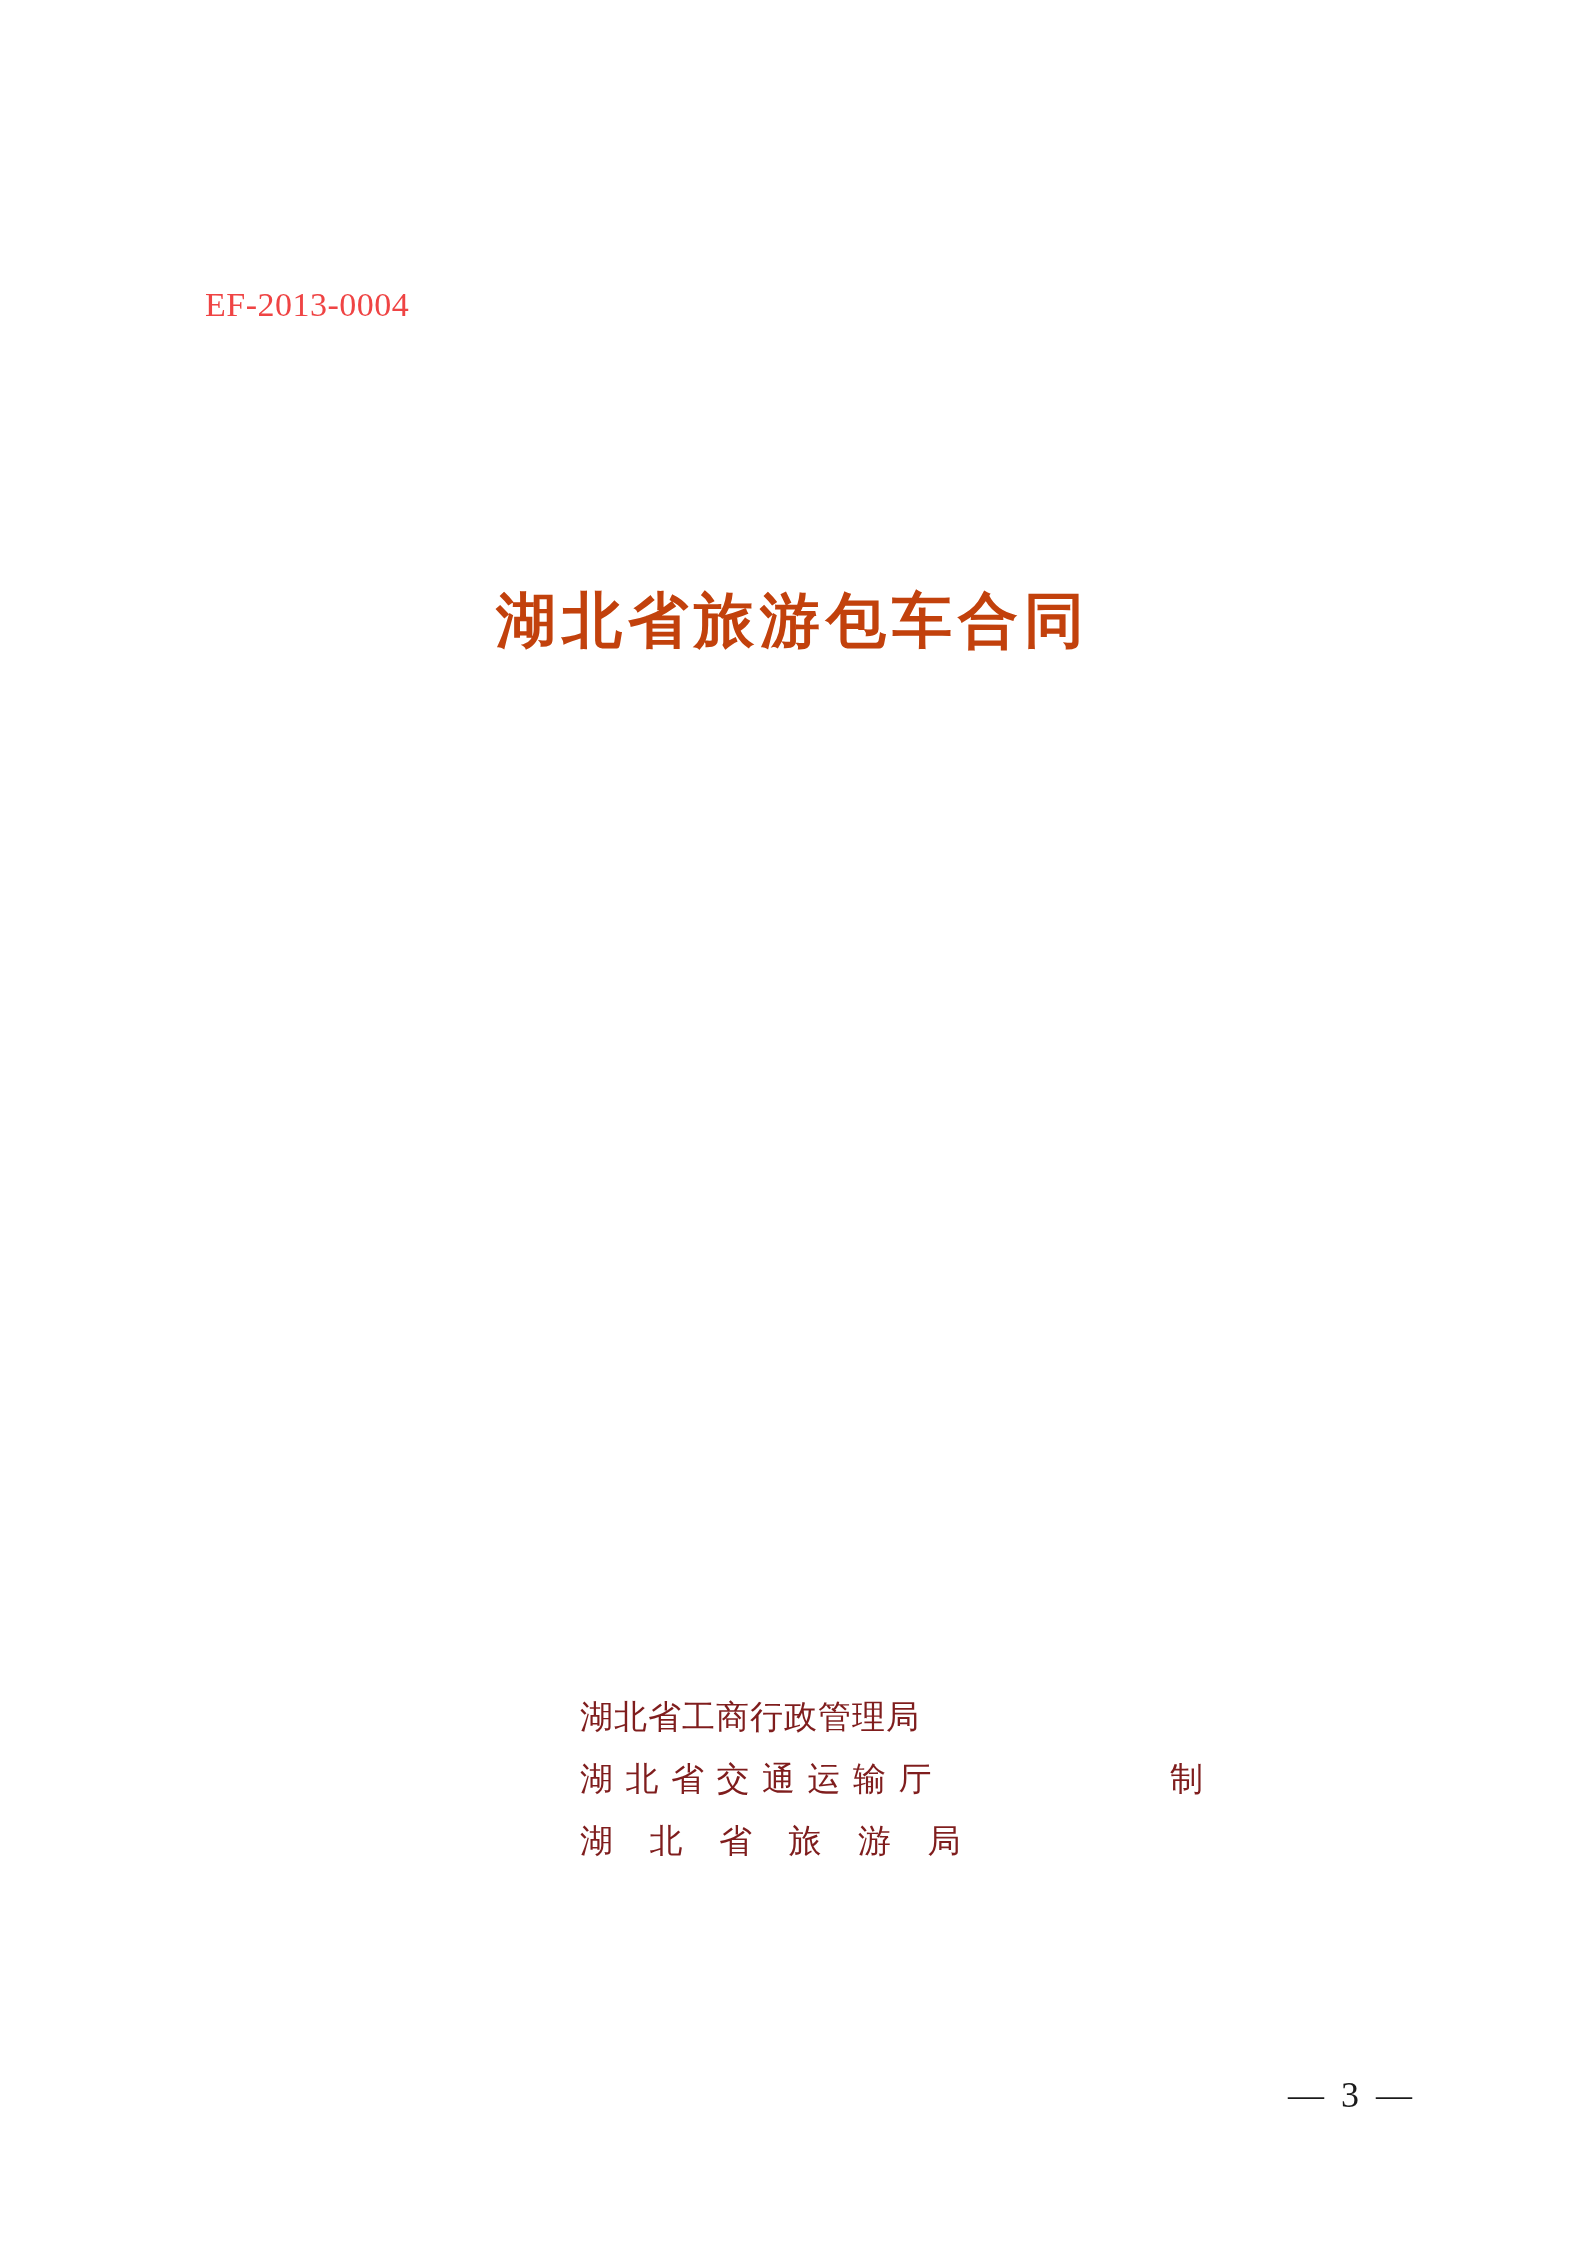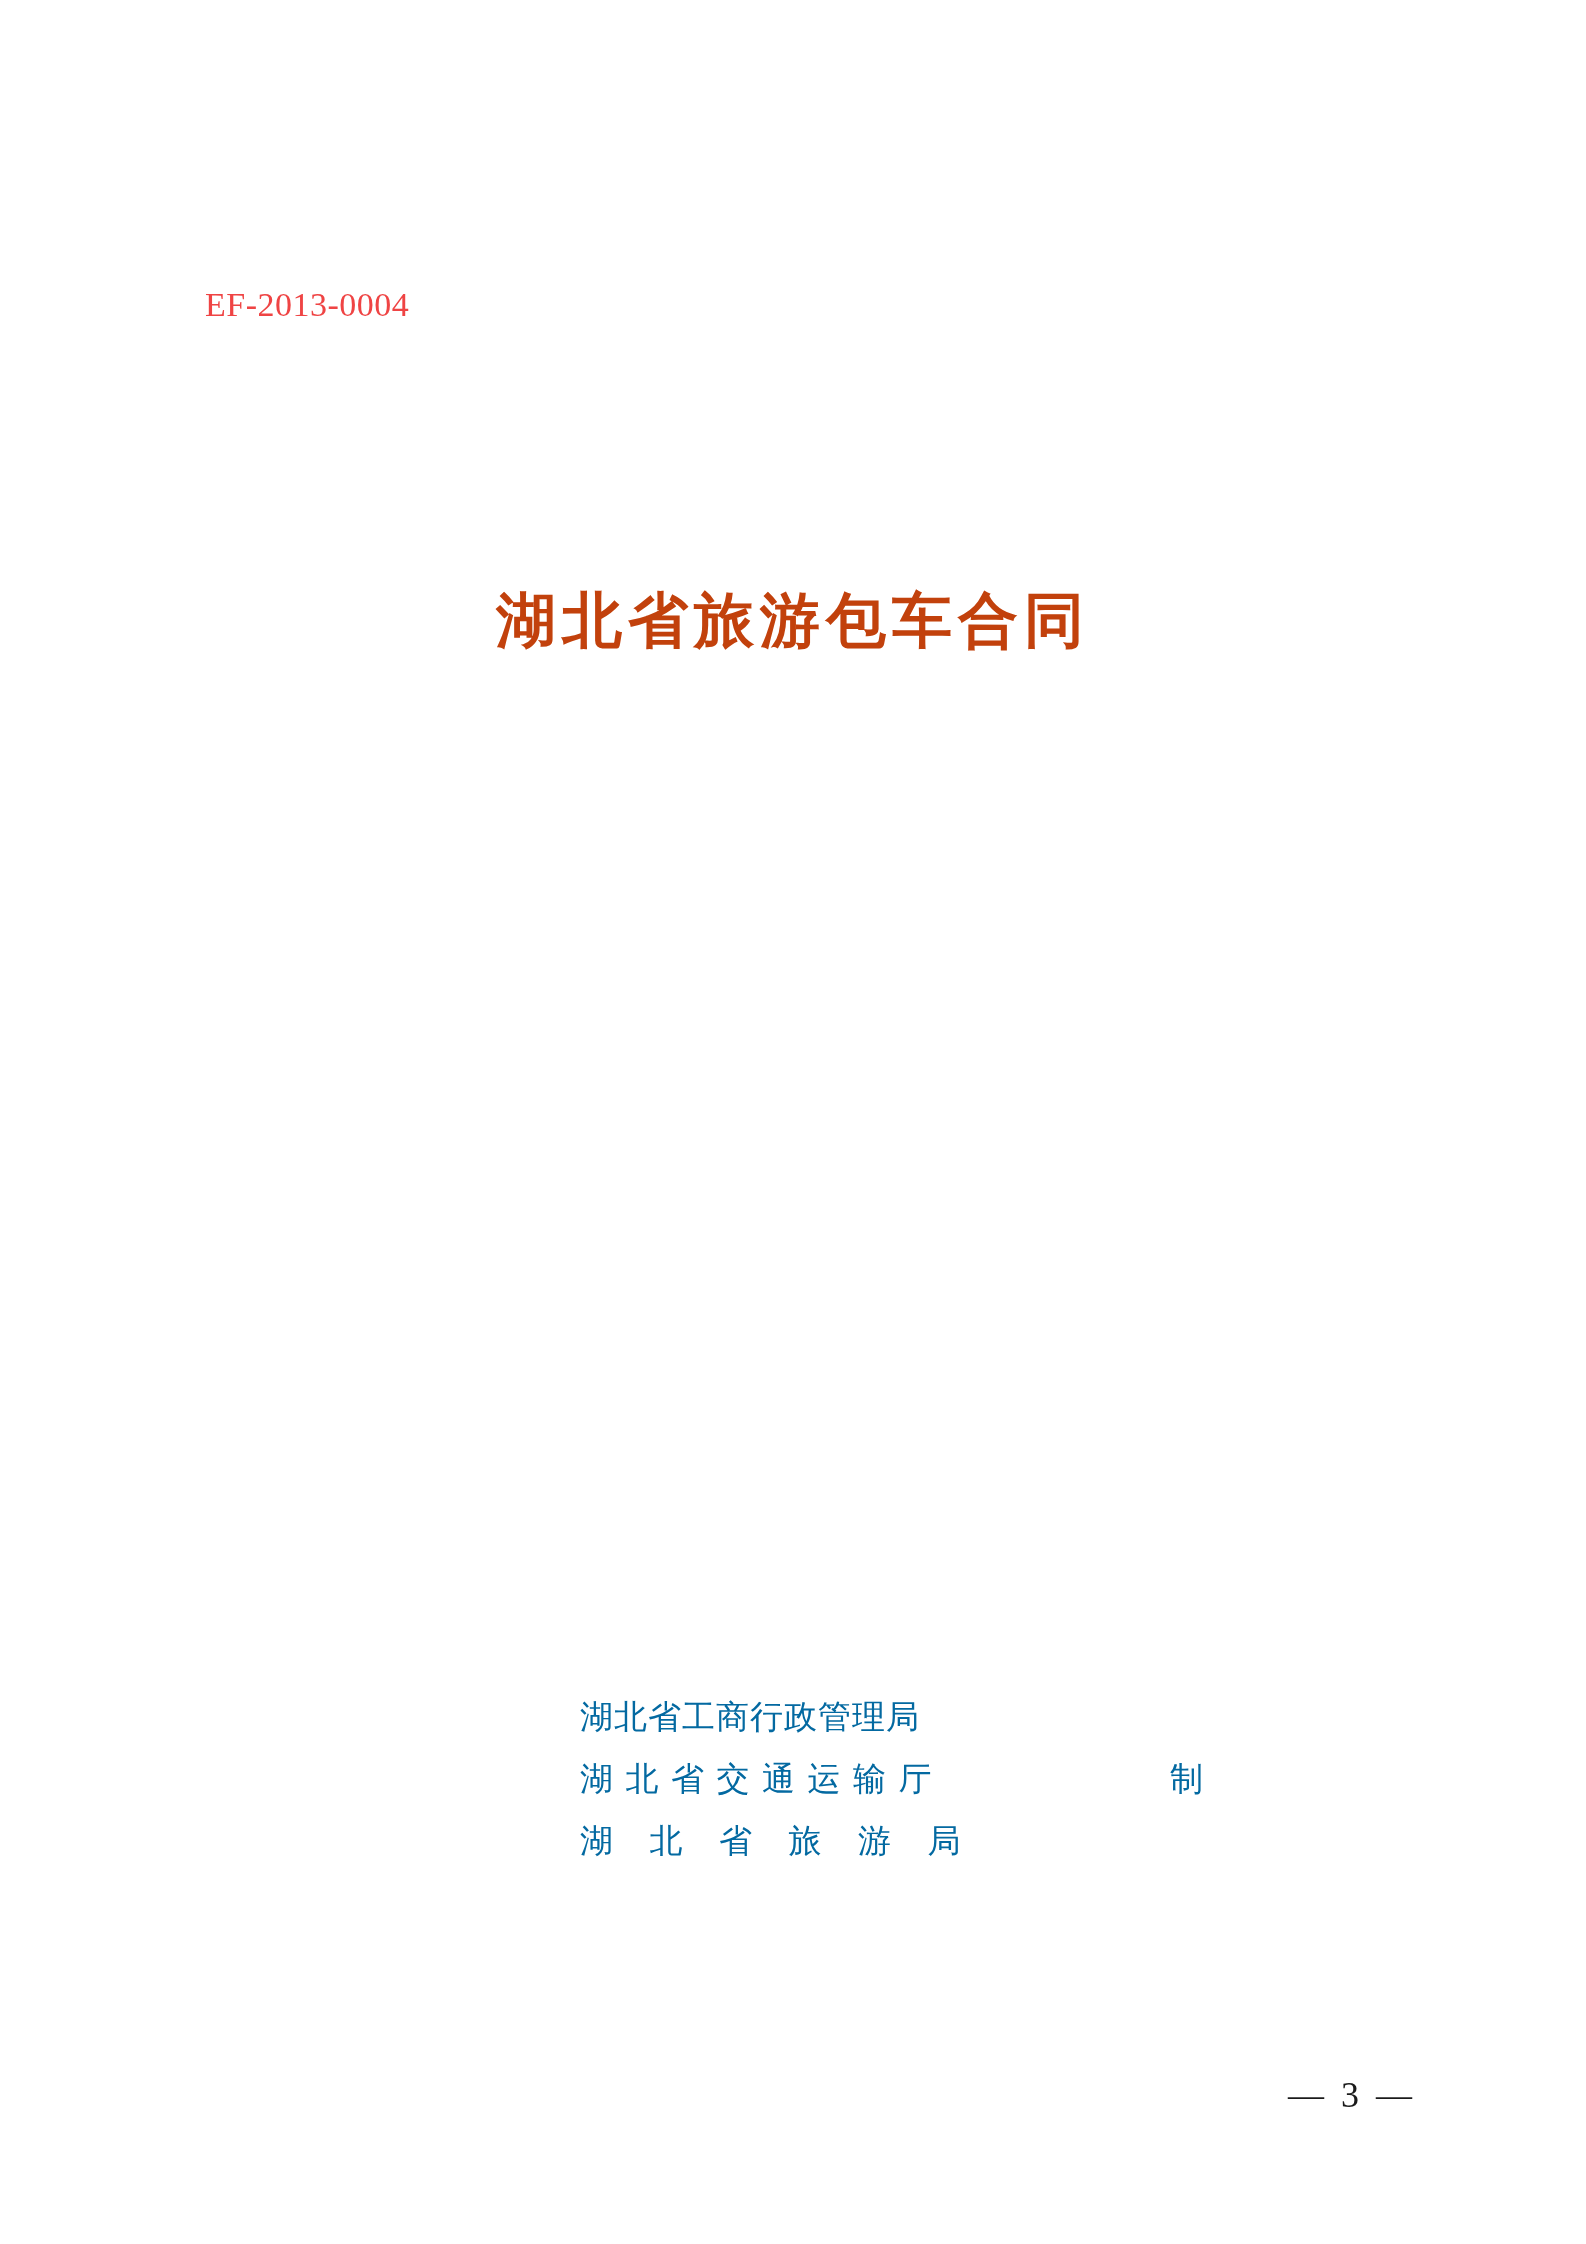--- a/index.html
+++ b/index.html
@@ -42,21 +42,21 @@
     color: #c2410c;
     white-space: nowrap;
     margin-top: 16px;
   }
   .issuers {
     position: absolute;
     left: 580px;
     top: 1700px;
     font-family: "DejaVu Sans", sans-serif;
     font-size: 33px;
-    color: #0369a1;
+    color: #7f1d1d;
     line-height: 1.0;
   }
   .issuer-row {
     position: relative;
     height: 62px;
     white-space: nowrap;
   }
   .issuer-name {
     display: inline-block;
   }

